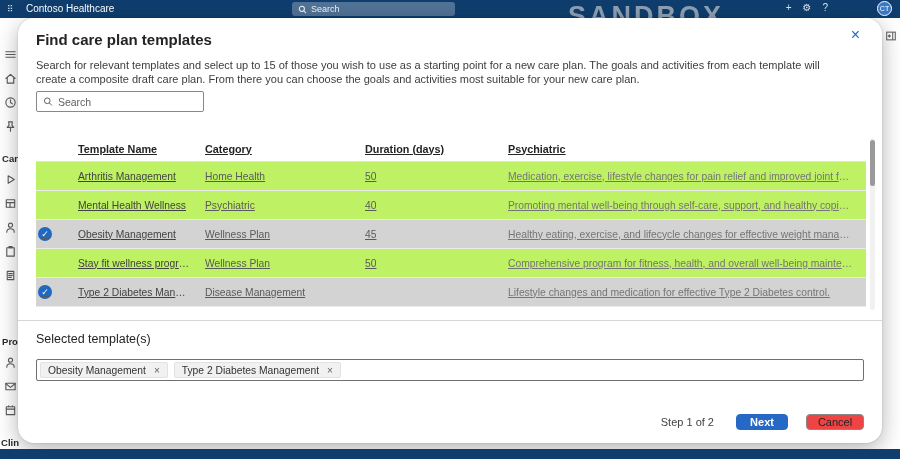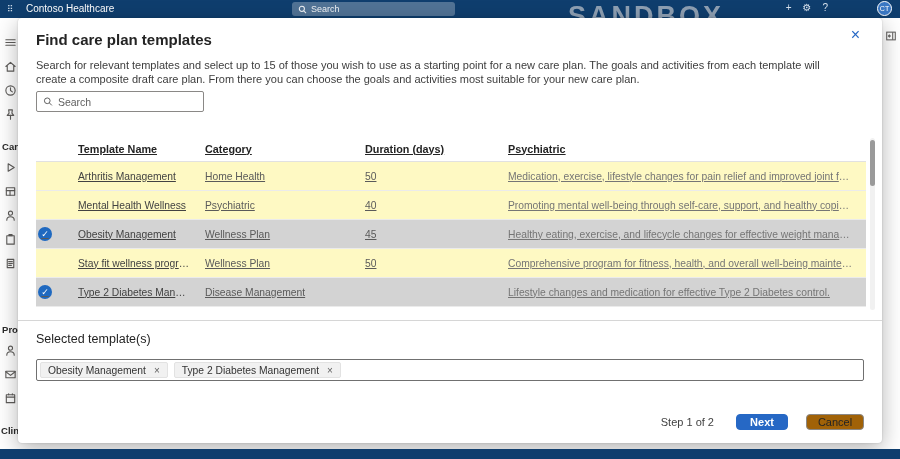--- a/index.html
+++ b/index.html
@@ -9,61 +9,61 @@
   
   .topbar { position:absolute; top:0; left:0; width:900px; height:18px; background:#0f3e6e; z-index:1; }
   .waffle { position:absolute; left:7px; top:3px; color:#cfdcea; font-size:9px; line-height:12px; }
   .appname { position:absolute; left:26px; top:3px; color:#ffffff; font-size:10px; white-space:nowrap; }
   .tb-search { position:absolute; left:292px; top:2px; width:163px; height:14px; background:rgba(255,255,255,.28); border-radius:3px; display:flex; align-items:center; gap:4px; padding:0 6px; color:rgba(255,255,255,.92); font-size:9px; }
   .sandbox { position:absolute; left:568px; top:1px; font-size:27px; font-weight:bold; letter-spacing:3px; color:#8fa0b3; white-space:nowrap; }
   .tb-icons { position:absolute; right:72px; top:2px; display:flex; gap:11px; color:#d8e3ef; font-size:10px; }
   .avatar { position:absolute; right:8px; top:1px; width:15px; height:15px; border-radius:50%; background:#3b78c4; border:1px solid #ffffff; color:#fff; font-size:7px; display:flex; align-items:center; justify-content:center; }
 
   
-  .leftrail { position:absolute; top:18px; left:0; width:20px; bottom:10px; background:#fff; z-index:1; display:flex; flex-direction:column; align-items:center; padding-top:12px; overflow:visible; }
+  .leftrail { position:absolute; top:18px; left:0; width:20px; bottom:10px; background:#fff; z-index:1; display:flex; flex-direction:column; align-items:center; padding-top:24px; overflow:visible; }
   .rail-icon { color:#5f5d5b; margin:5.5px 0; line-height:0; }
   .rail-label { font-size:9.5px; font-weight:bold; color:#2b2b2b; margin:15px 0 3px 0; white-space:nowrap; }
   .rail-spacer { flex:0 0 auto; }
   .rightrail { position:absolute; top:18px; right:0; width:18px; bottom:10px; background:#fff; z-index:1; display:flex; flex-direction:column; align-items:center; padding-top:10px; }
   .rightrail .rail-icon { margin:2px 0; }
   .bottombar { position:absolute; bottom:0; left:0; width:900px; height:10px; background:#0f3e6e; z-index:3; }
 
   
-  .modal { position:absolute; left:18px; top:18px; width:864px; height:425px; background:#ffffff; border-radius:4px; box-shadow:0 6px 22px rgba(0,0,0,.30), 0 0 2px rgba(0,0,0,.18); z-index:2; }
+  .modal { position:absolute; left:18px; top:18px; width:864px; height:425px; background:#ffffff; border-radius:16px; box-shadow:0 6px 22px rgba(0,0,0,.30), 0 0 2px rgba(0,0,0,.18); z-index:2; }
   .modal-title { position:absolute; top:13px; left:18px; font-size:15px; font-weight:bold; color:#242424; }
   .close-btn { position:absolute; top:9px; right:22px; font-size:16px; color:#2668c5; cursor:pointer; line-height:1; }
   .modal-desc { position:absolute; top:40px; left:18px; width:812px; font-size:11px; line-height:14px; color:#3d3d3d; }
   .search-box { position:absolute; top:73px; left:18px; width:168px; height:21px; border:1px solid #8a8886; border-radius:2px; display:flex; align-items:center; gap:5px; padding:0 6px; color:#616161; }
   .search-box input { border:none; outline:none; width:100%; font-size:10.5px; font-family:inherit; color:#333; background:transparent; }
   .search-box input::placeholder { color:#616161; }
 
   
   .table { position:absolute; top:118px; left:18px; right:16px; }
   .thead, .trow { display:grid; grid-template-columns:42px 127px 160px 143px 1fr; align-items:center; }
   .thead { height:26px; border-bottom:1px solid #e1e1e1; font-size:10.8px; font-weight:bold; color:#242424; }
-  .trow { height:29px; border-bottom:1px solid #ebebeb; font-size:10.3px; color:#5a5a5a; background:#fef9c3; }
+  .trow { height:29px; border-bottom:1px solid #ebebeb; font-size:10.3px; color:#5a5a5a; background:#bef264; }
   .trow.selected { background:#d3d3d3; }
   .tcell { overflow:hidden; white-space:nowrap; text-overflow:ellipsis; padding-right:14px;text-decoration:underline; }
   .cname { color:#424242; }
   .cdesc { color:#757575; }
   .checkcircle { width:14px; height:14px; border-radius:50%; background:#1f69c0; color:#fff; font-size:9px; display:flex; align-items:center; justify-content:center; margin-left:2px; }
   .vscroll { position:absolute; top:120px; right:7px; width:5px; height:172px; background:#f1f1f1; border-radius:3px; }
   .vthumb { position:absolute; top:2px; left:0; width:5px; height:46px; background:#9a9a9a; border-radius:3px; }
 
   .divider { position:absolute; top:302px; left:0; width:100%; height:1px; background:#d6d6d6; }
   .selected-title { position:absolute; top:314px; left:18px; font-size:12.5px; font-weight:normal; color:#242424; }
   .tag-input { position:absolute; top:341px; left:18px; right:18px; height:22px; border:1px solid #707070; border-radius:2px; display:flex; align-items:center; gap:6px; padding:0 3px; background:#fff; }
   .tag { display:flex; align-items:center; gap:8px; background:#f1f1f1; border:1px solid #e2e2e2; border-radius:2px; height:16px; padding:0 7px; font-size:10.3px; color:#333; white-space:nowrap; }
   .tag .dismiss { color:#616161; font-size:10px; cursor:pointer; }
 
   .footer { position:absolute; top:396px; right:18px; display:flex; align-items:center; gap:18px; }
   .step-label { font-size:11px; color:#424242; margin-right:4px; }
   .btn { height:16px; border-radius:4px; font-size:11px; display:flex; align-items:center; justify-content:center; cursor:pointer; font-family:inherit; }
   .btn-next { width:52px; background:#2668c5; border:1px solid #2668c5; color:#fff; font-weight:bold; }
-  .btn-cancel { width:58px; background:#a16207; border:1px solid #8a8886; color:#242424; }
+  .btn-cancel { width:58px; background:#ef4444; border:1px solid #8a8886; color:#242424; }
 </style>
 </head>
 <body>
 
 <div class="screen">
 
   <div class="topbar">
     <div class="waffle">⠿</div>
     <div class="appname">Contoso Healthcare</div>
     <div class="tb-search">

